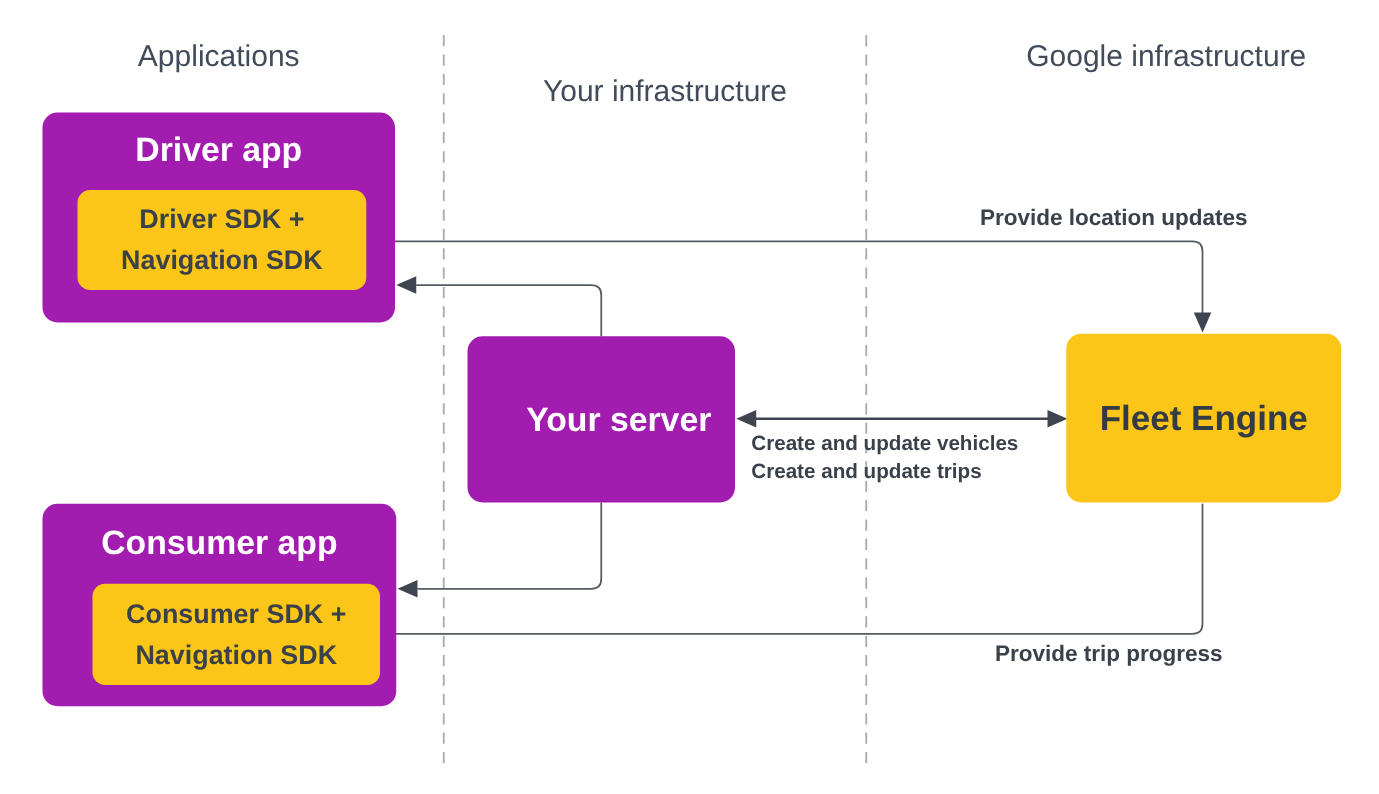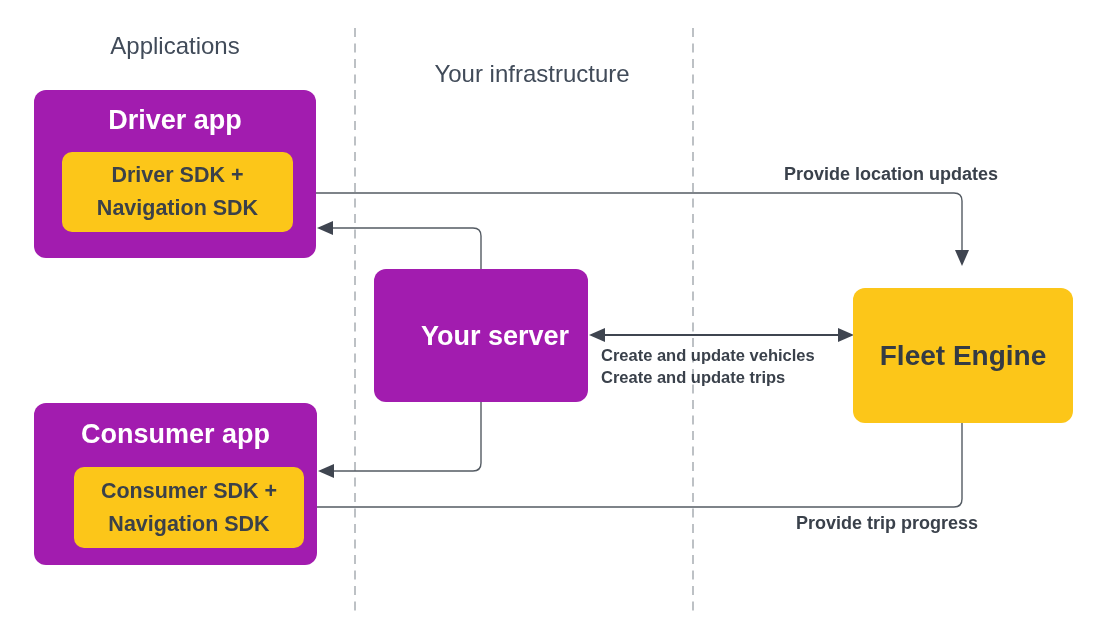--- a/index.html
+++ b/index.html
@@ -94,20 +94,21 @@
 
     <path d="M481,402 V463 Q481,471 473,471 H334" fill="none" stroke="#545b63" stroke-width="1.4"></path>
     <polygon points="334,464 334,478 318,471" fill="#3f4550"></polygon>
 
     <path d="M962,403 V499 Q962,507 954,507 H309" fill="none" stroke="#545b63" stroke-width="1.4"></path>
     <polygon points="309,501 309,515 293,508" fill="#3f4550"></polygon>
   </svg>
 
   <div class="col-header" style="left:75px; width:200px;">Applications</div>
   <div class="col-header" style="left:407px; width:250px;margin-top:28px;">Your infrastructure</div>
+  <div class="col-header" style="left:808px; width:250px;">Google infrastructure</div>
 
   <div class="blue-box" id="driver-app" style="left:34px; top:90px; width:282px; height:168px; padding-top:12px;">
     <span class="title">Driver app</span>
     <div class="yellow-box" style="left:28px; top:62px; width:231px; height:80px;">
       <span>Driver SDK +</span>
       <span>Navigation SDK</span>
     </div>
   </div>
 
   <div class="blue-box" id="consumer-app" style="left:34px; top:403px; width:283px; height:162px; padding-top:13px;">
@@ -115,21 +116,21 @@
     <div class="yellow-box" style="left:40px; top:64px; width:230px; height:81px;">
       <span>Consumer SDK +</span>
       <span>Navigation SDK</span>
     </div>
   </div>
 
   <div class="blue-box center-title" id="your-server" style="left:374px; top:269px; width:214px; height:133px;padding-left:28px;">
     <span class="title">Your server</span>
   </div>
 
-  <div class="yellow-box center-title" id="fleet-engine" style="left:853px; top:267px; width:220px; height:135px; border-radius:12px;margin-top:21px;">
+  <div class="yellow-box center-title" id="fleet-engine" style="left:853px; top:267px; width:220px; height:135px; border-radius:12px;">
     <span class="title" style="font-weight:700;">Fleet Engine</span>
   </div>
 
   <div class="edge-label" style="left:748px; top:163px; width:250px; text-align:right;">Provide location updates</div>
 
   <div class="edge-label" style="left:601px; top:344px; font-size:16.5px;">
     <div>Create and update vehicles</div>
     <div>Create and update trips</div>
   </div>
 

